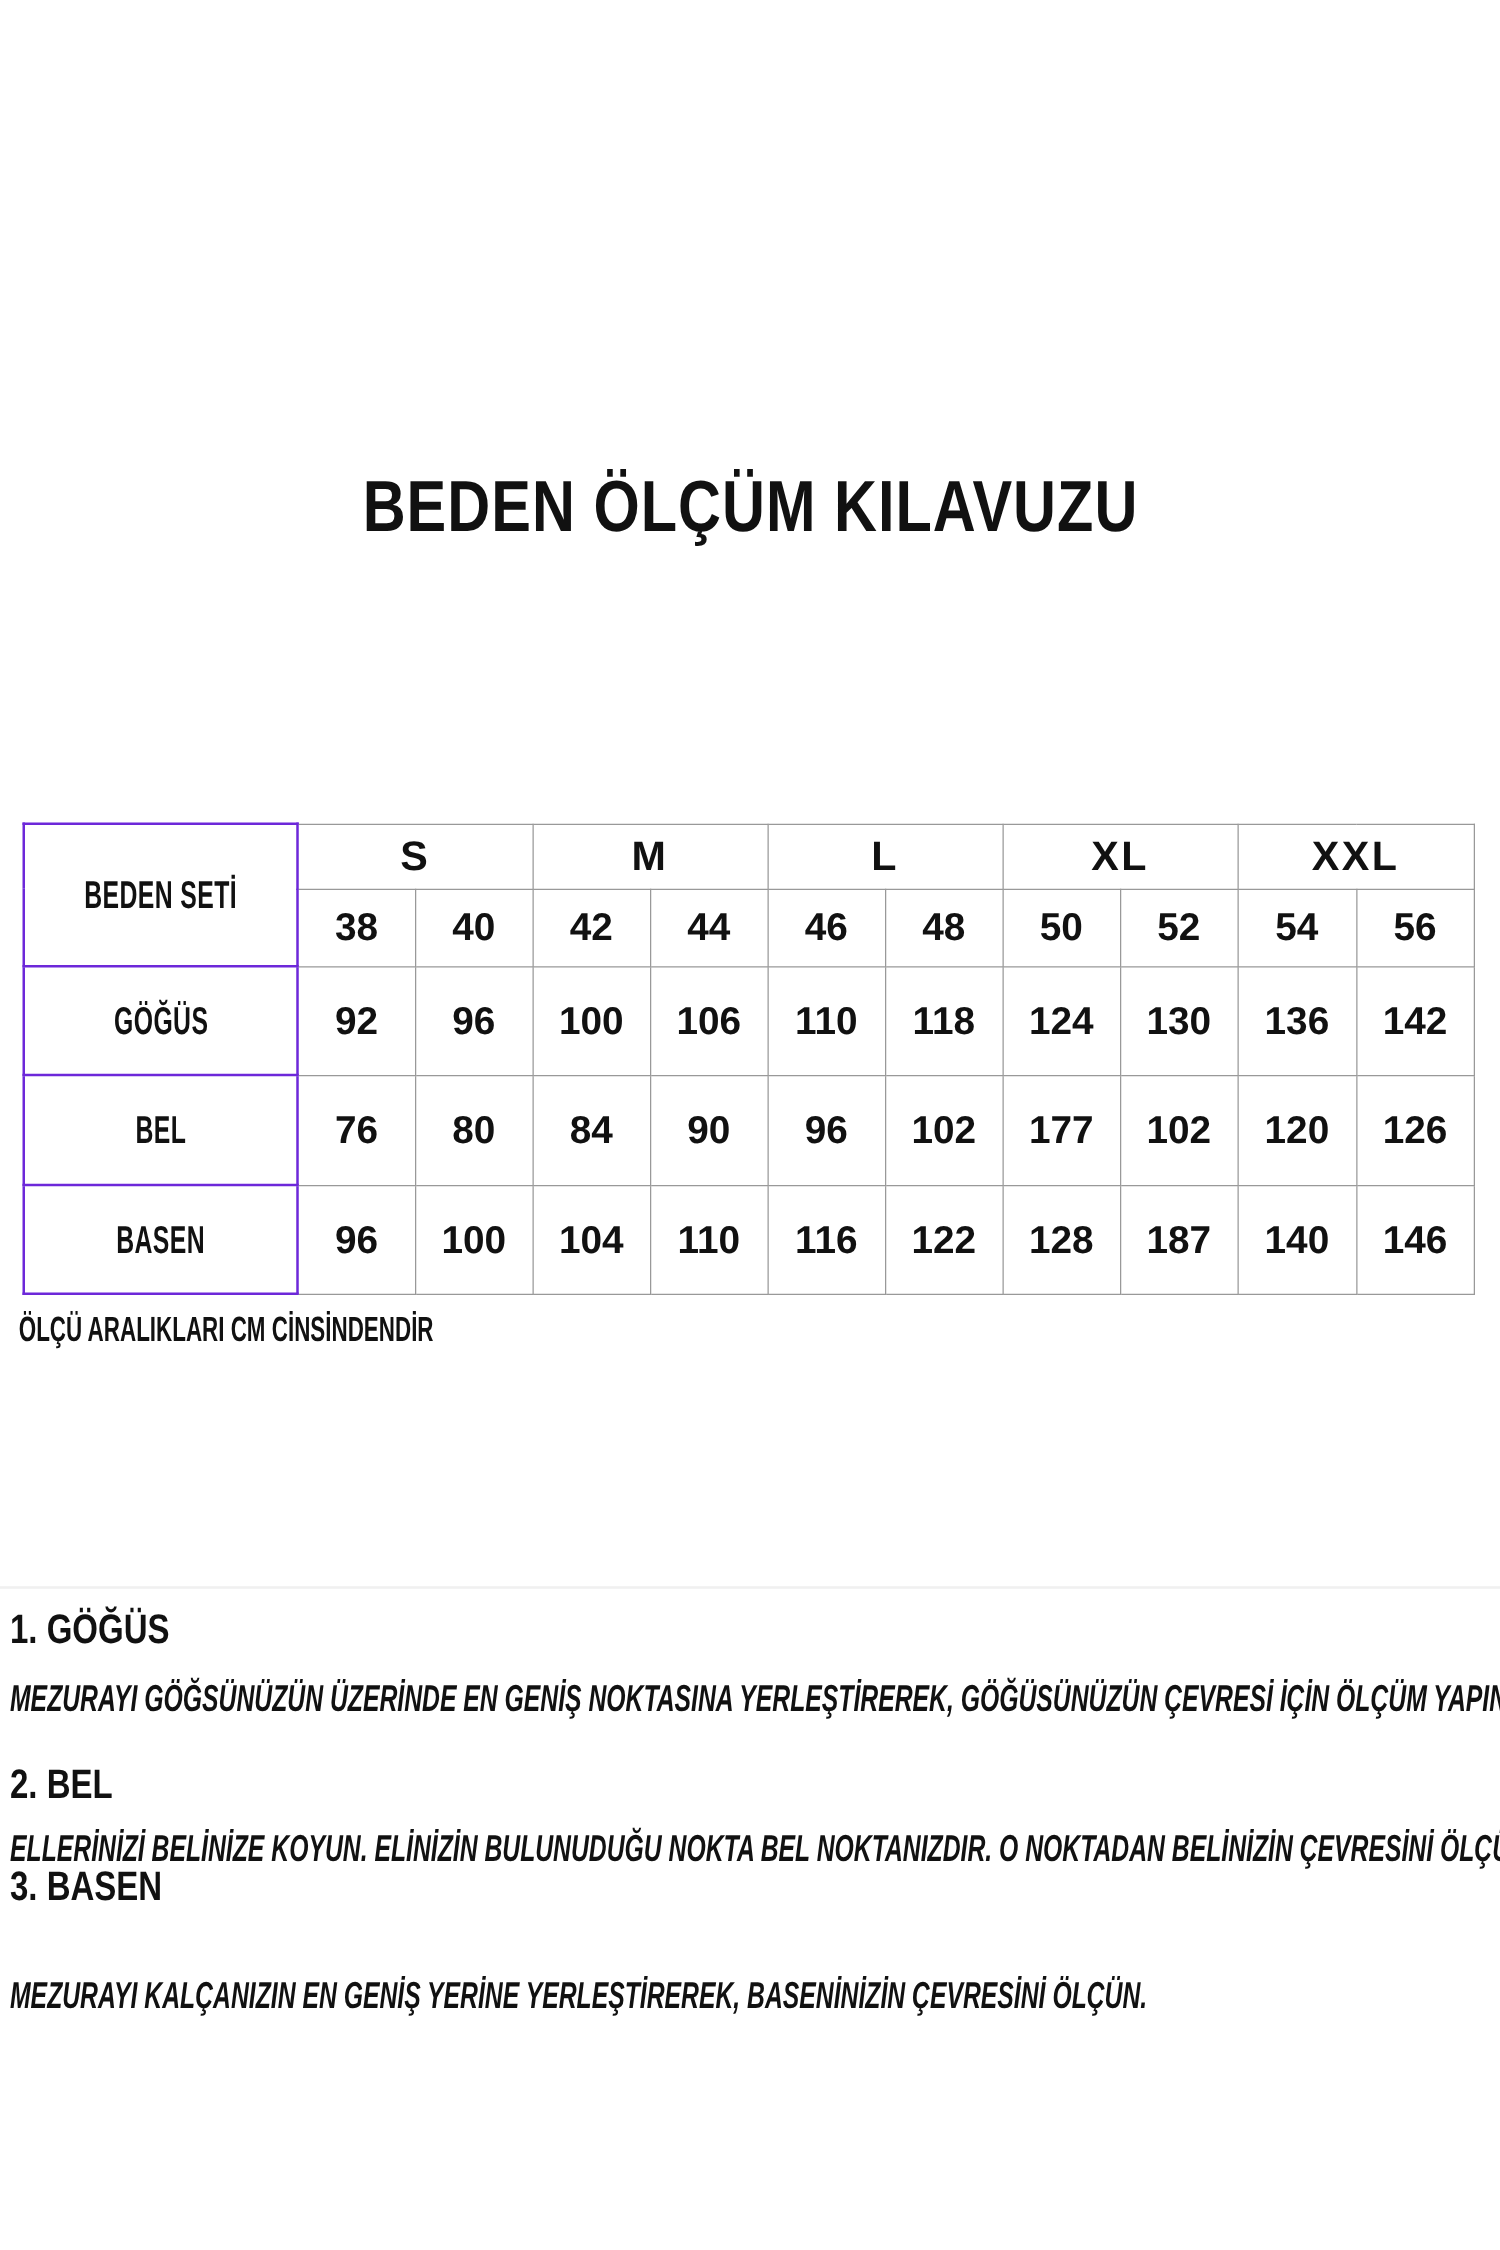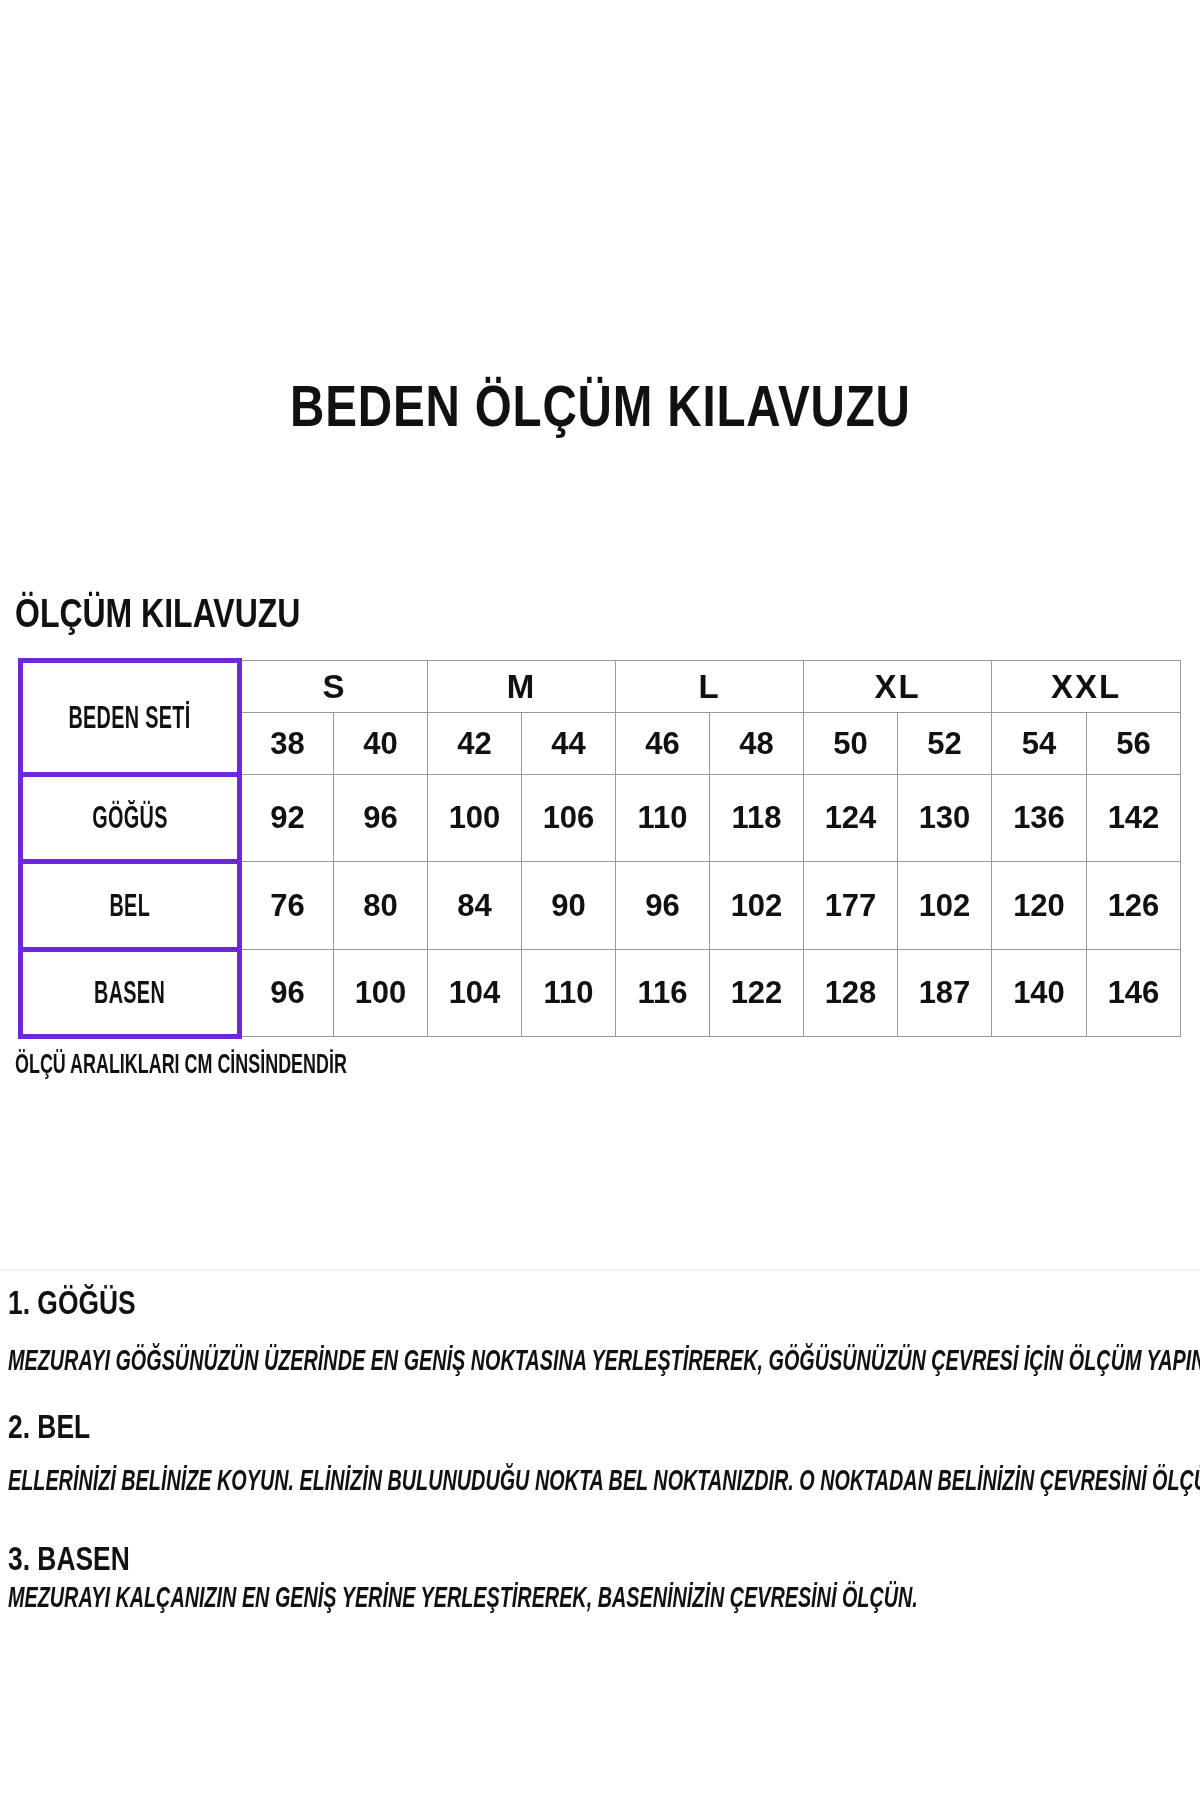--- a/index.html
+++ b/index.html
@@ -20,59 +20,56 @@
 
   
   .guide-title { top: 590px; left: 15px; font-size: 41px; font-weight: bold; }
   .guide-title .cond { transform: scaleX(0.78); transform-origin: left center; }
 
   
   table.size-table { position: absolute; left: 18px; top: 658px;
     border-collapse: collapse; table-layout: fixed; }
   .size-table td, .size-table th { border: 1px solid #999999; padding: 0;
     text-align: center; vertical-align: middle; font-weight: bold; }
-  .size-table .label-cell { border: 5px solid #6d28d9; font-size: 31px; }
+  .size-table .label-cell { border: 2px solid #6d28d9; font-size: 31px; }
   .size-table .label-cell .cond { transform: scaleX(0.64); transform-origin: center; letter-spacing: 0.5px; }
   .size-table .group-cell { font-size: 33px; letter-spacing: 2px; }
   .size-table .num-cell { font-size: 31px; }
   .r-groups { height: 52px; }
   .r-sizes  { height: 62px; }
   .r-data1  { height: 87px; }
   .r-data2  { height: 88px; }
   .r-data3  { height: 87px; }
 
   
   .table-note { top: 1048px; left: 15px; font-size: 28px; font-weight: bold; }
   .table-note .cond { transform: scaleX(0.64); transform-origin: left center; }
 
   
   .howto-title { top: 1212px; left: 6px; font-size: 45px; font-weight: bold; }
   .howto-title .cond { transform: scaleX(0.76); transform-origin: left center; }
   .divider { top: 1269px; left: 0; width: 1200px; height: 2px; background: #f0f0f0; }
 
   .inst-heading { left: 8px; font-size: 33px; font-weight: bold; }
   .inst-heading .cond { transform: scaleX(0.80); transform-origin: left center; }
-  .ih-1 { top: 1284px; } .ih-2 { top: 1408px; } .ih-3 { top: 1540px; }
+  .ih-1 { top: 1284px; } .ih-2 { top: 1408px; } .ih-3 { top: 1490px; }
 
   .inst-text { left: 8px; font-size: 30px; font-weight: bold; font-style: italic; }
   .inst-text .cond { transform: scaleX(0.66); transform-origin: left center; }
   .it-1 { top: 1343px; } .it-2 { top: 1463px; } .it-3 { top: 1580px; }
 </style>
 </head>
 <body>
 
 <div class="page">
 
   <h1 class="abs main-title">
     <span class="cond">BEDEN ÖLÇÜM KILAVUZU</span>
   </h1>
 
-  <h2 class="abs guide-title">
-    <span class="cond">ÖLÇÜM KILAVUZU</span>
-  </h2>
 
   <table class="size-table">
     <colgroup>
       <col style="width:219px">
       <col style="width:94px">
         <col style="width:94px">
         <col style="width:94px">
         <col style="width:94px">
       <col style="width:94px">
         <col style="width:94px">

